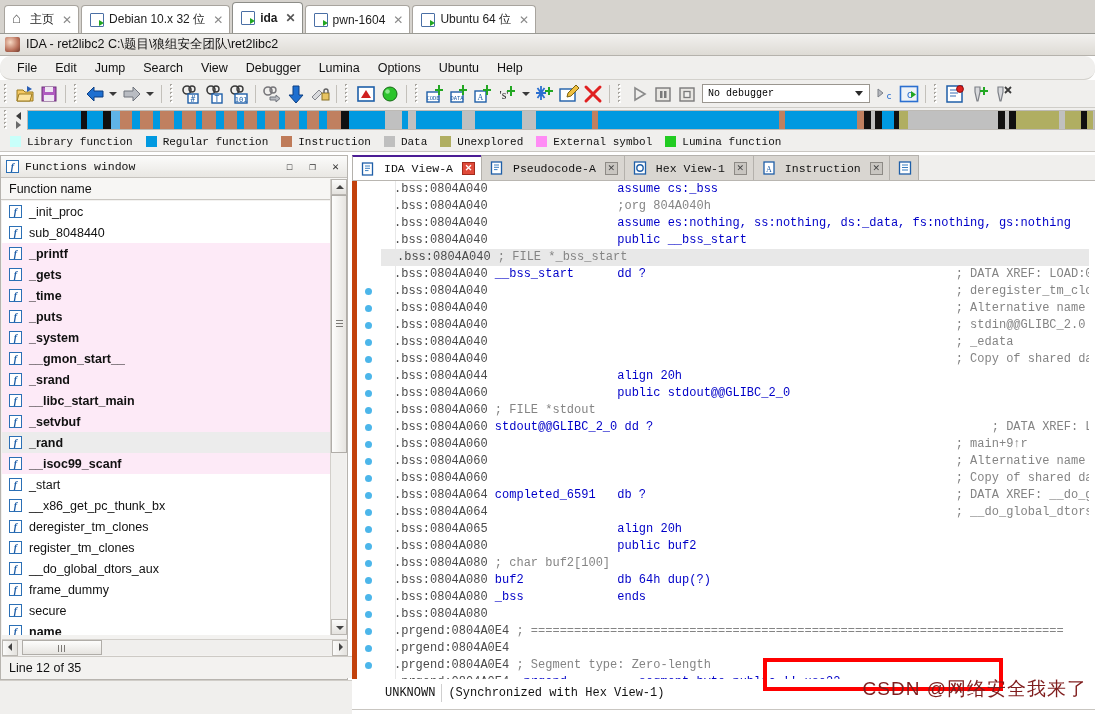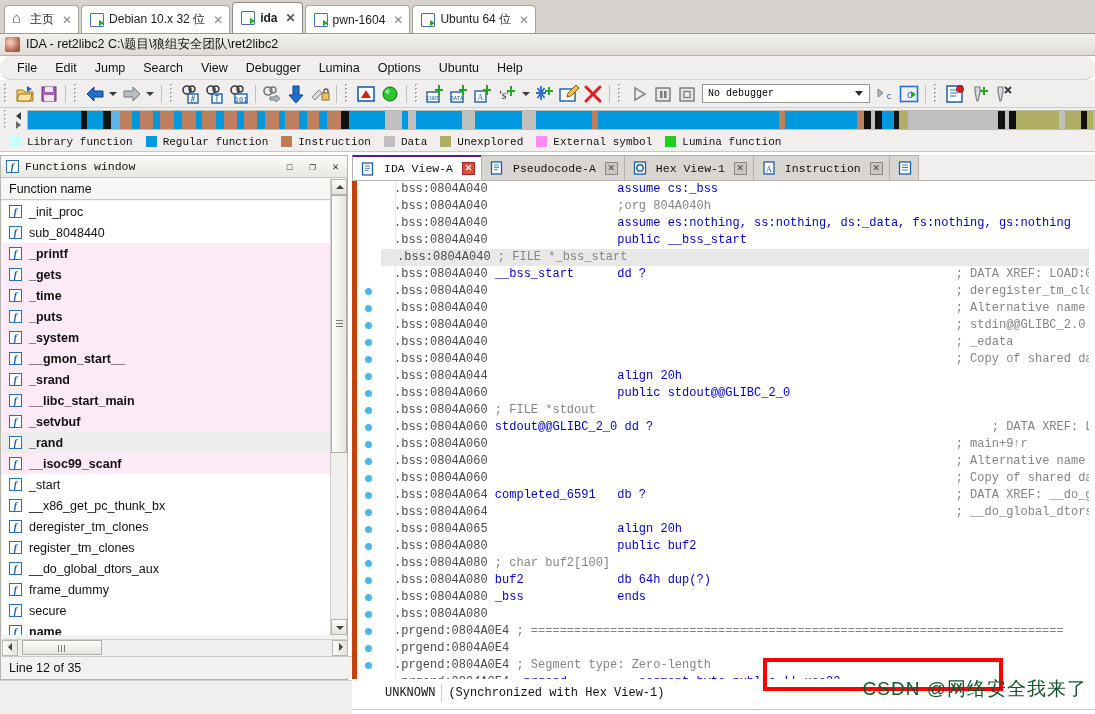--- a/index.html
+++ b/index.html
@@ -226,21 +226,21 @@
   .sb-inner{
     position:absolute;left:27px;top:5px;right:0;height:20px;display:flex;
     font-family:"Liberation Mono",monospace;font-size:12px;color:#111;
   }
   .sb-cell{padding:0 6px;border-right:1px solid #cfcfcf;height:18px;display:flex;align-items:center;}
   .sb-cell.last{border-right:none;}
   .sb-line{position:absolute;left:0;bottom:4px;width:743px;height:1px;background:#c9c6c1;}
 
   .watermark{
     position:absolute;right:8px;bottom:12px;
-    font-family:"Liberation Sans",sans-serif;font-size:19px;color:#14532d;
+    font-family:"Liberation Sans",sans-serif;font-size:19px;color:#7f1d1d;
     letter-spacing:1px;z-index:60;white-space:nowrap;
   }
   .leftstub{
     position:absolute;left:0;top:680px;width:352px;height:34px;background:#f0efed;
     border-top:1px solid #d0cdc8;box-sizing:border-box;
   }
 </style>
 </head>
 <body>
 

